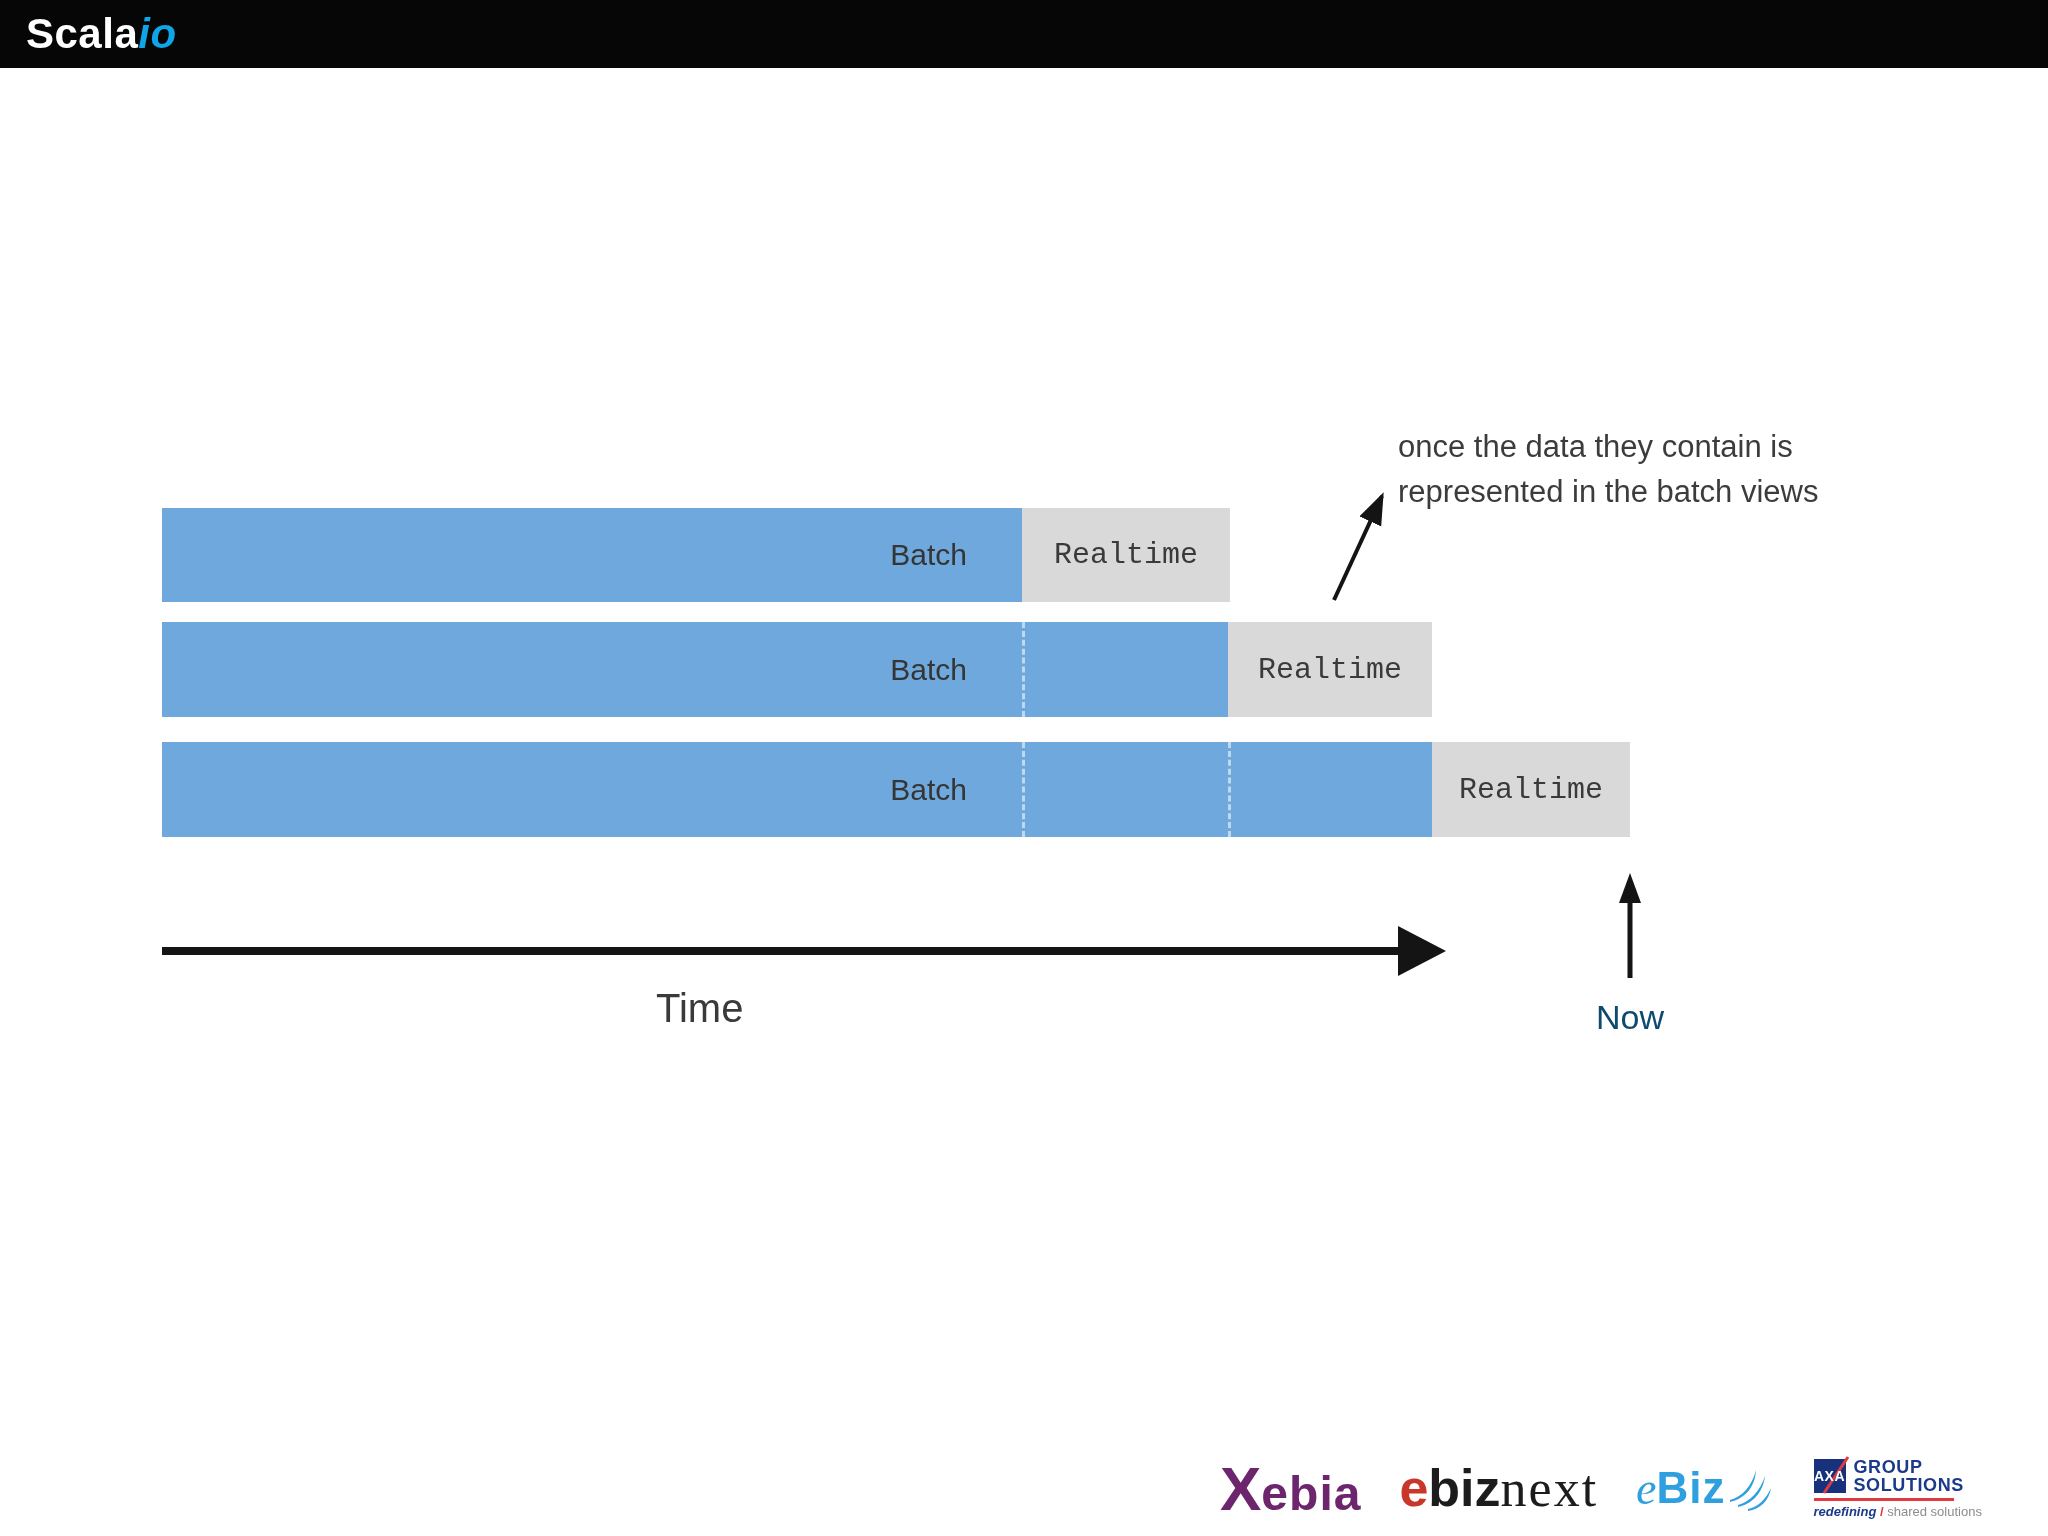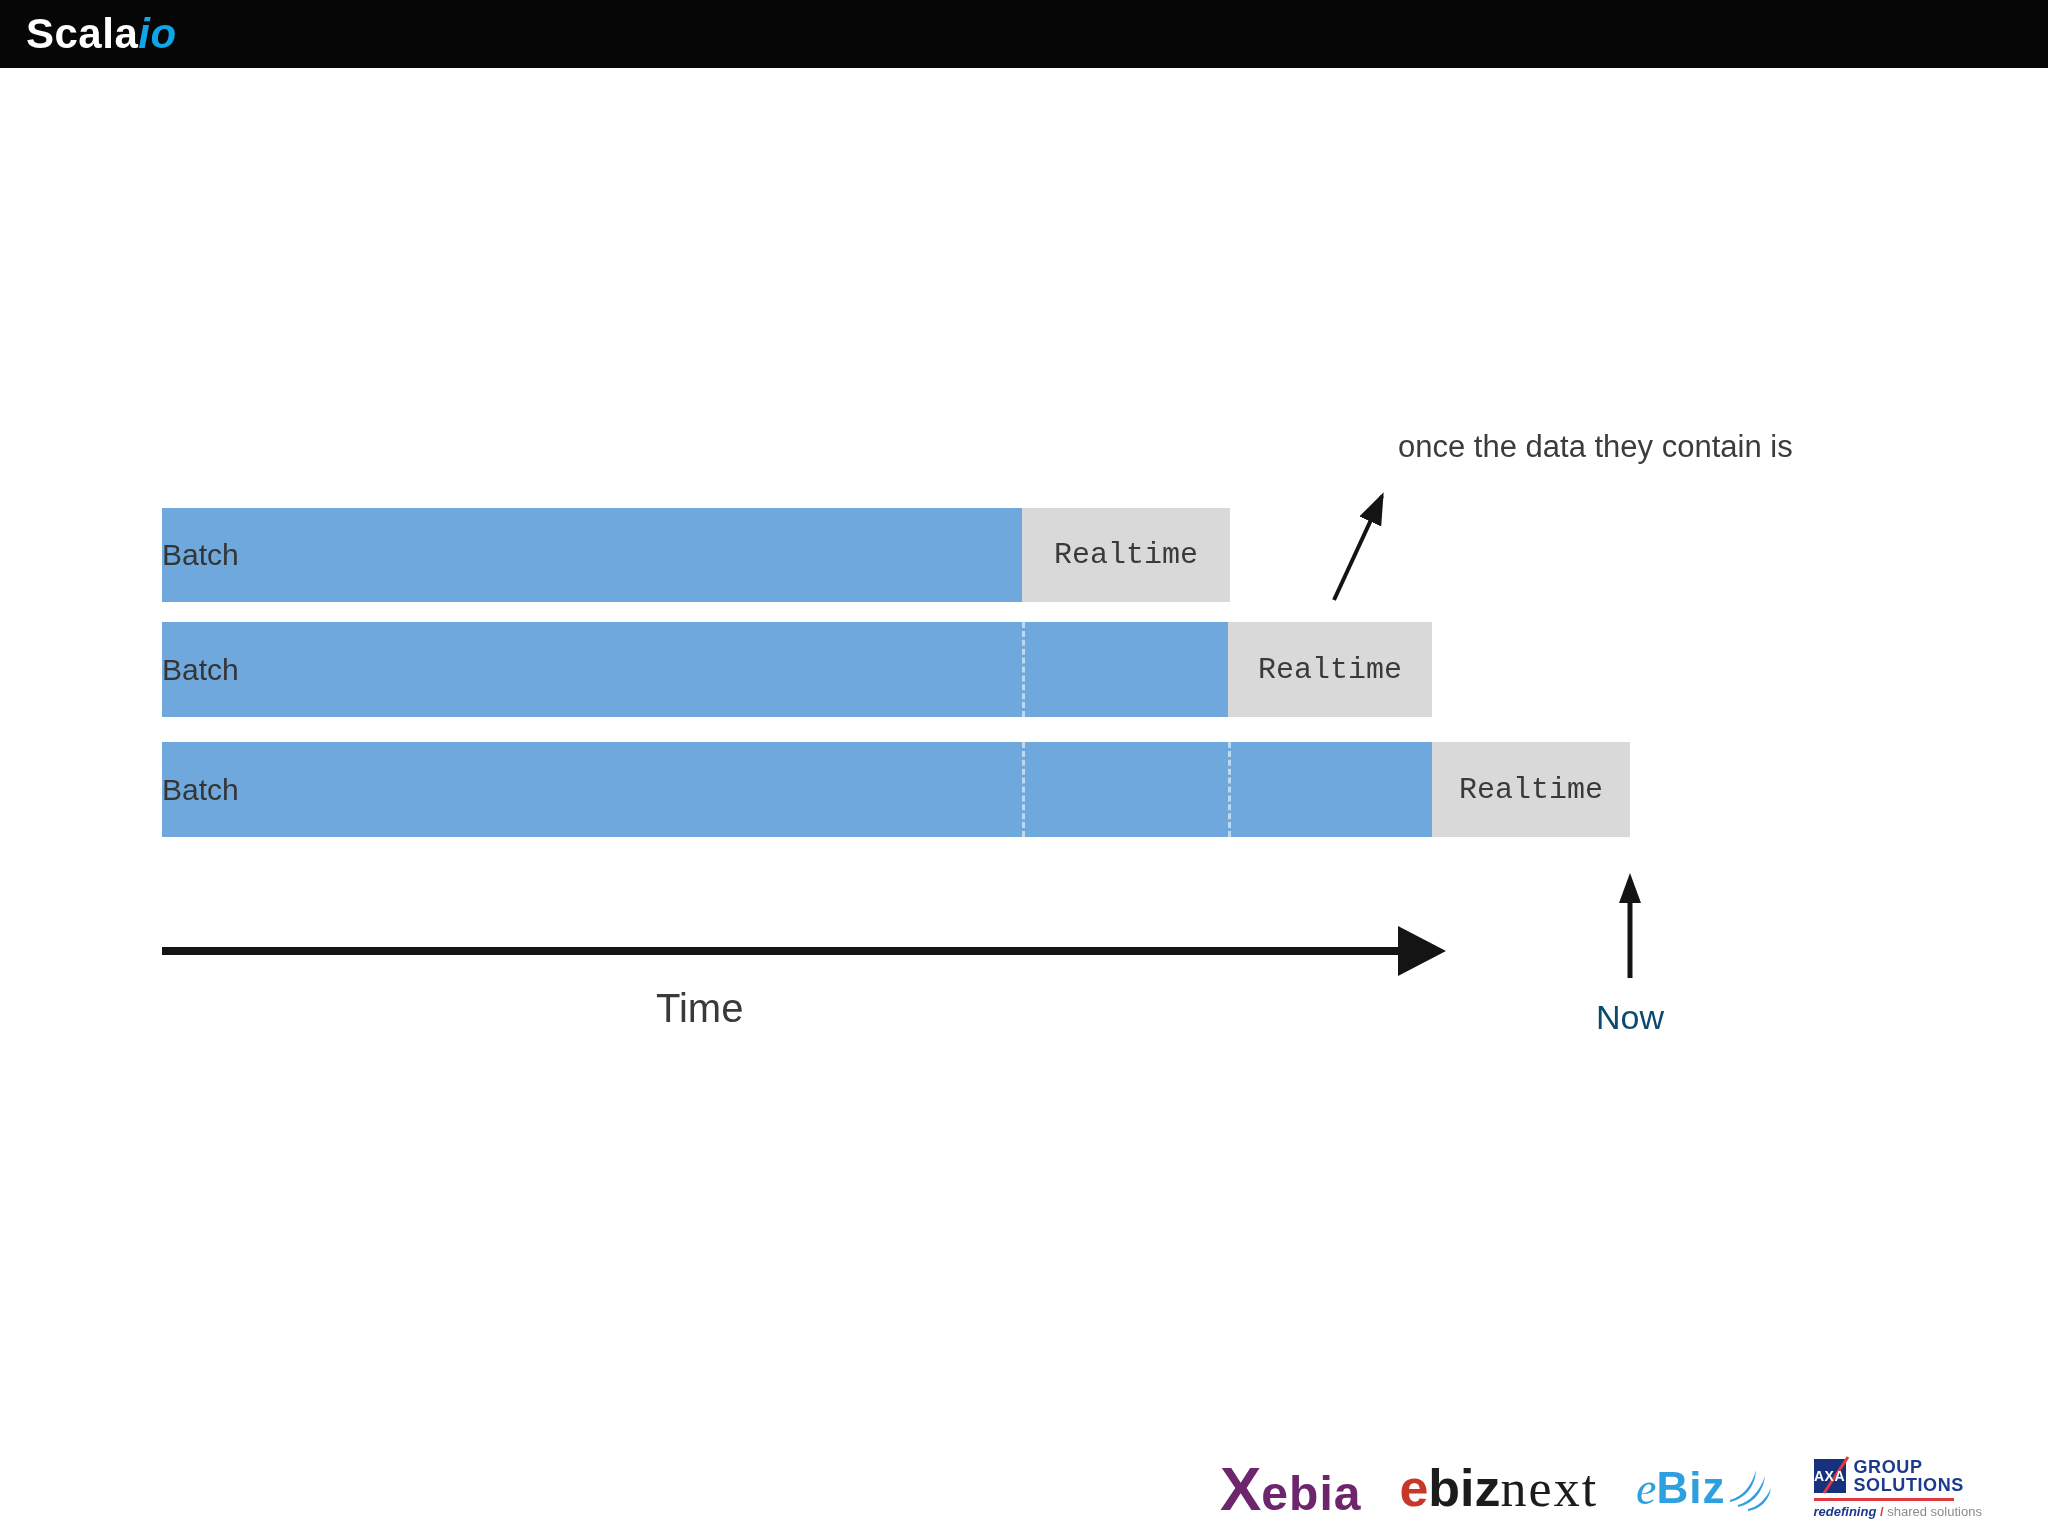--- a/index.html
+++ b/index.html
@@ -22,21 +22,21 @@
   
   .bar-seg {
     position:absolute;
     display:flex; align-items:center; justify-content:center;
     font-size:30px; color:#3a3a3a;
   }
   .seg-batch { background:#6fa8dc; }
   .seg-realtime { background:#d9d9d9;font-family:Liberation Mono, monospace; }
   .batch-label-zone {
     position:absolute; left:162px; width:805px;
-    display:flex; align-items:center; justify-content:flex-start;
+    display:flex; align-items:center; justify-content:flex-end;
     font-size:30px; color:#353535; pointer-events:none;
   }
   .divider {
     position:absolute; width:0;
     border-left:3px dashed rgba(255,255,255,0.55);
   }
   
   .r1 { top:508px; height:94px; }
   .r2 { top:622px; height:95px; }
   .r3 { top:742px; height:95px; }
@@ -131,20 +131,21 @@
   <div class="divider r3 d-1228"></div>
   <div class="bar-seg seg-realtime r3 b3-real">
     <span>Realtime</span>
   </div>
   <div class="batch-label-zone r3">
     <span>Batch</span>
   </div>
 
   <div class="annotation">
     <div>once the data they contain is</div>
+    <div>represented in the batch views</div>
   </div>
   <svg class="annotation-arrow" width="90" height="130" viewBox="0 0 90 130">
     <defs>
       <marker id="ah1" markerWidth="10" markerHeight="8" refX="7" refY="3" orient="auto">
         <path d="M0,0 L8,3 L0,6 Z" fill="#141414"></path>
       </marker>
     </defs>
     <line x1="18" y1="122" x2="66" y2="18" stroke="#141414" stroke-width="4" marker-end="url(#ah1)"></line>
   </svg>
 

